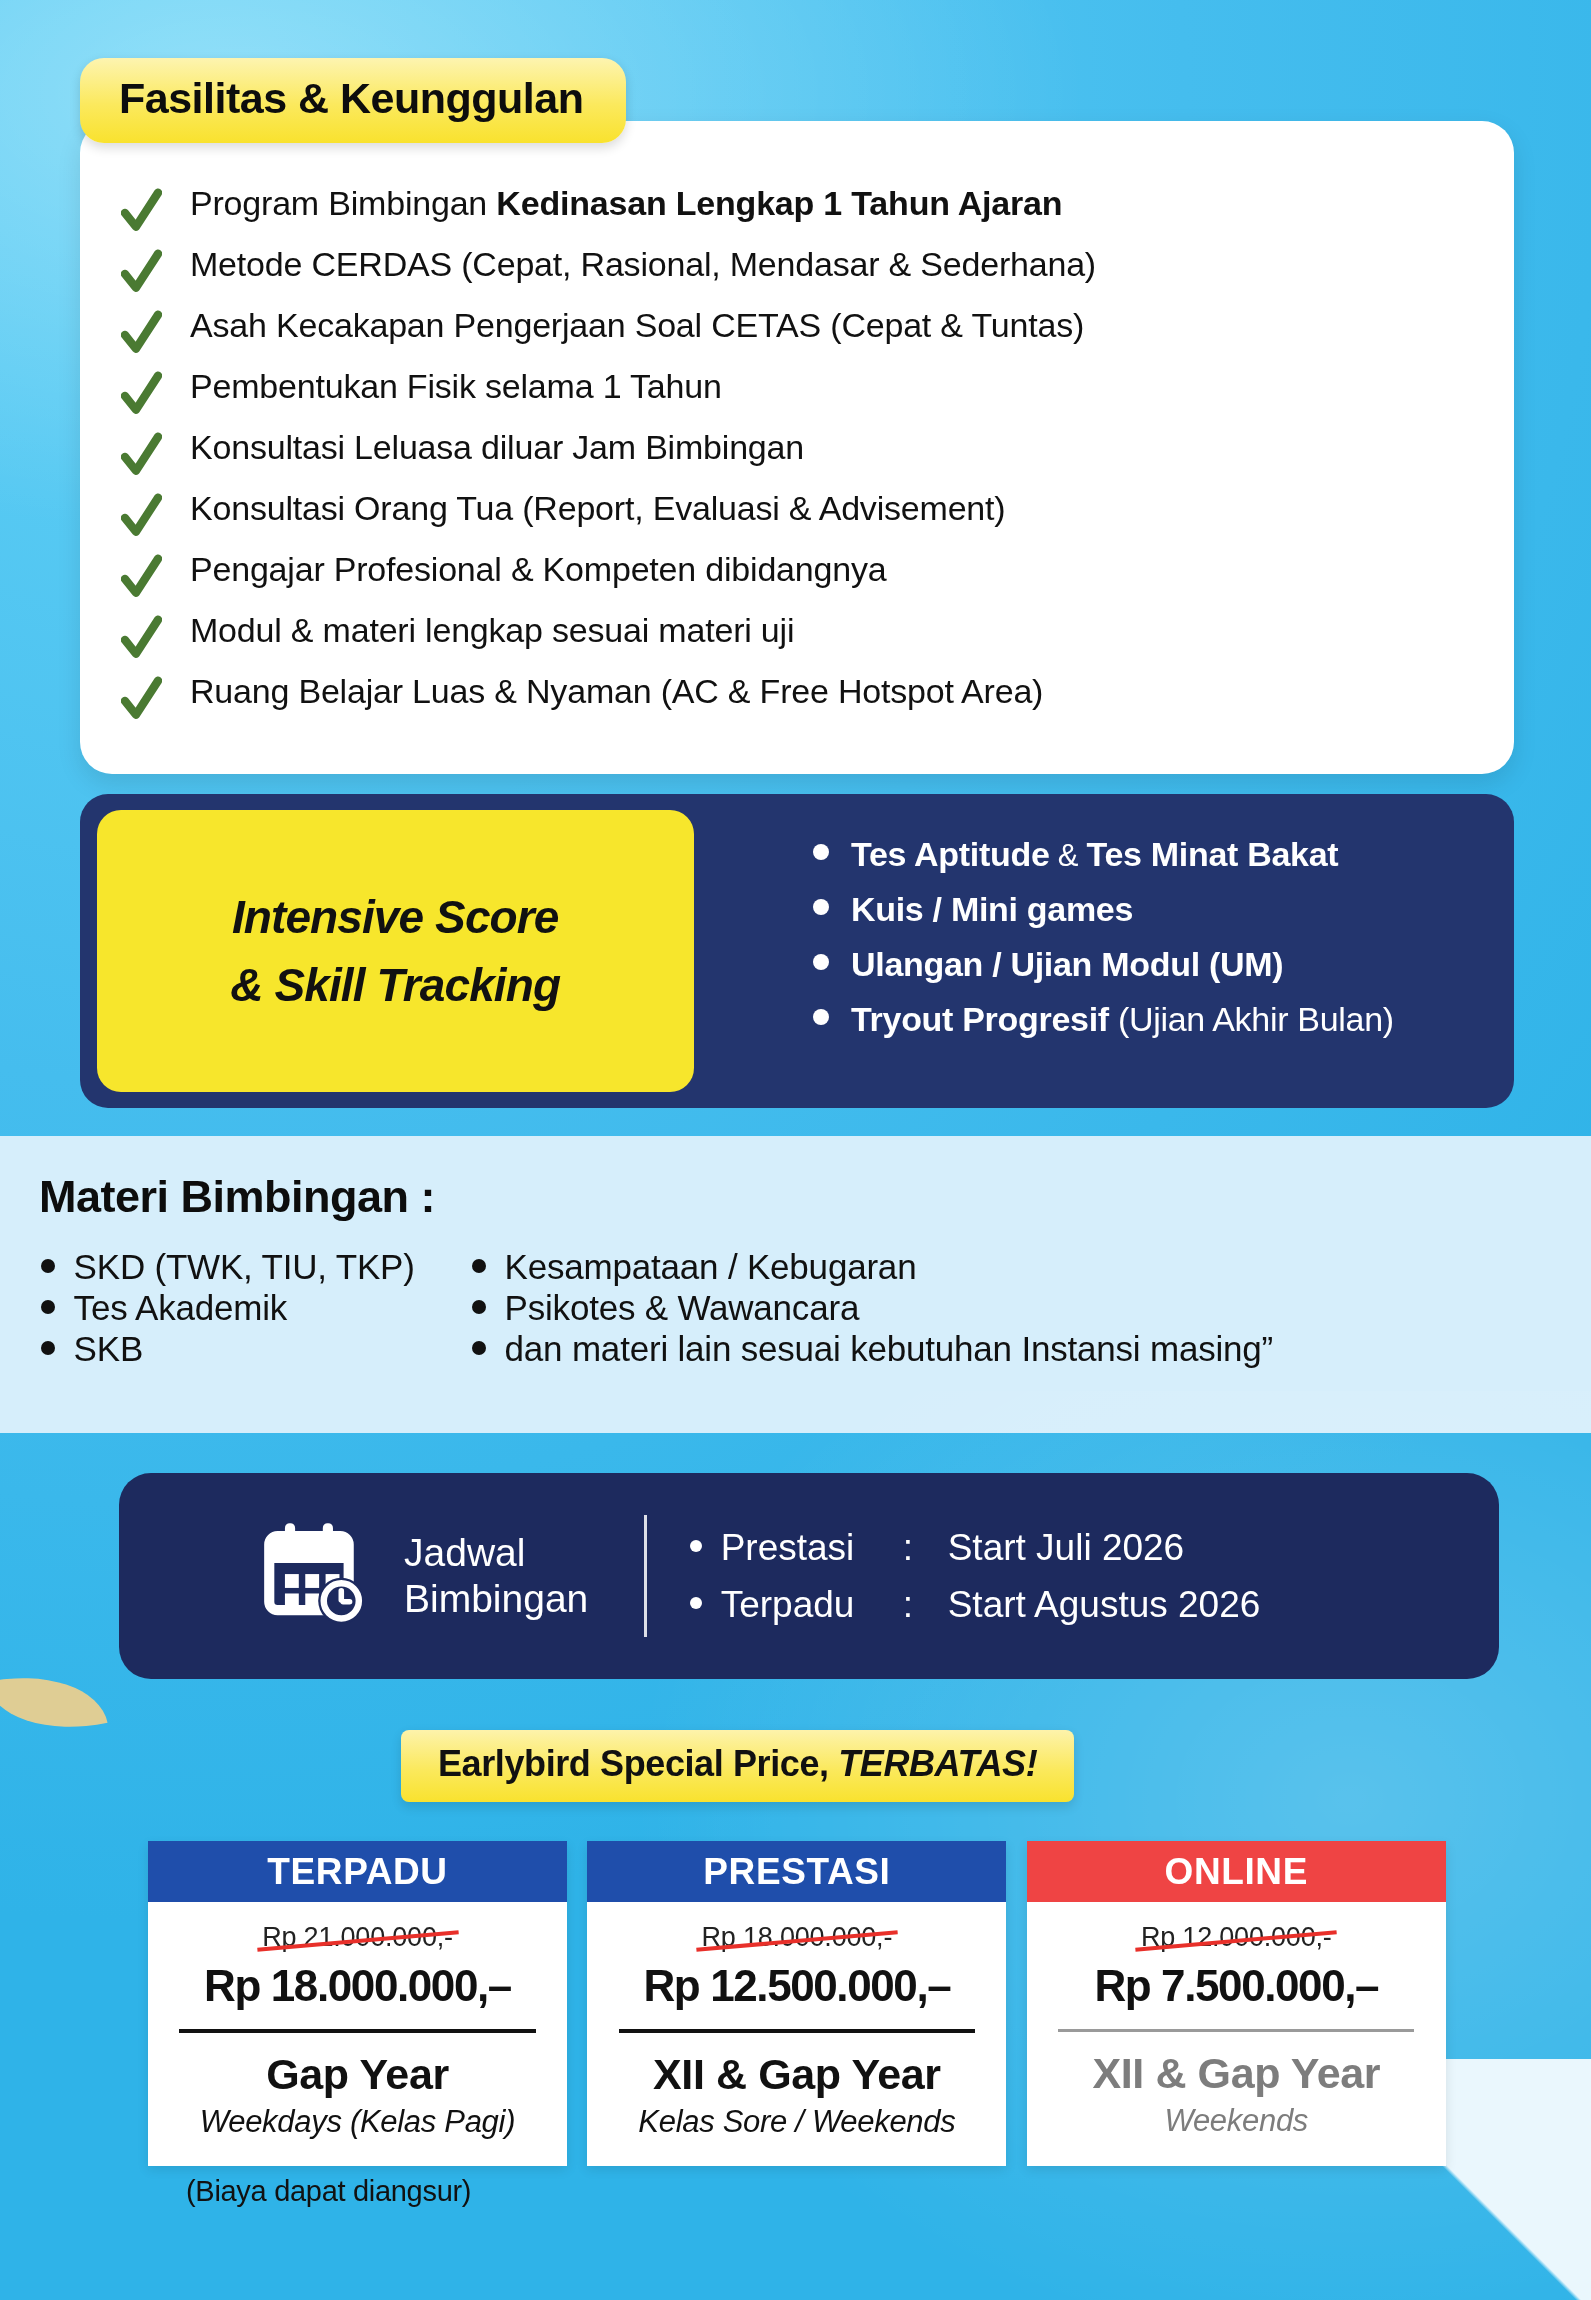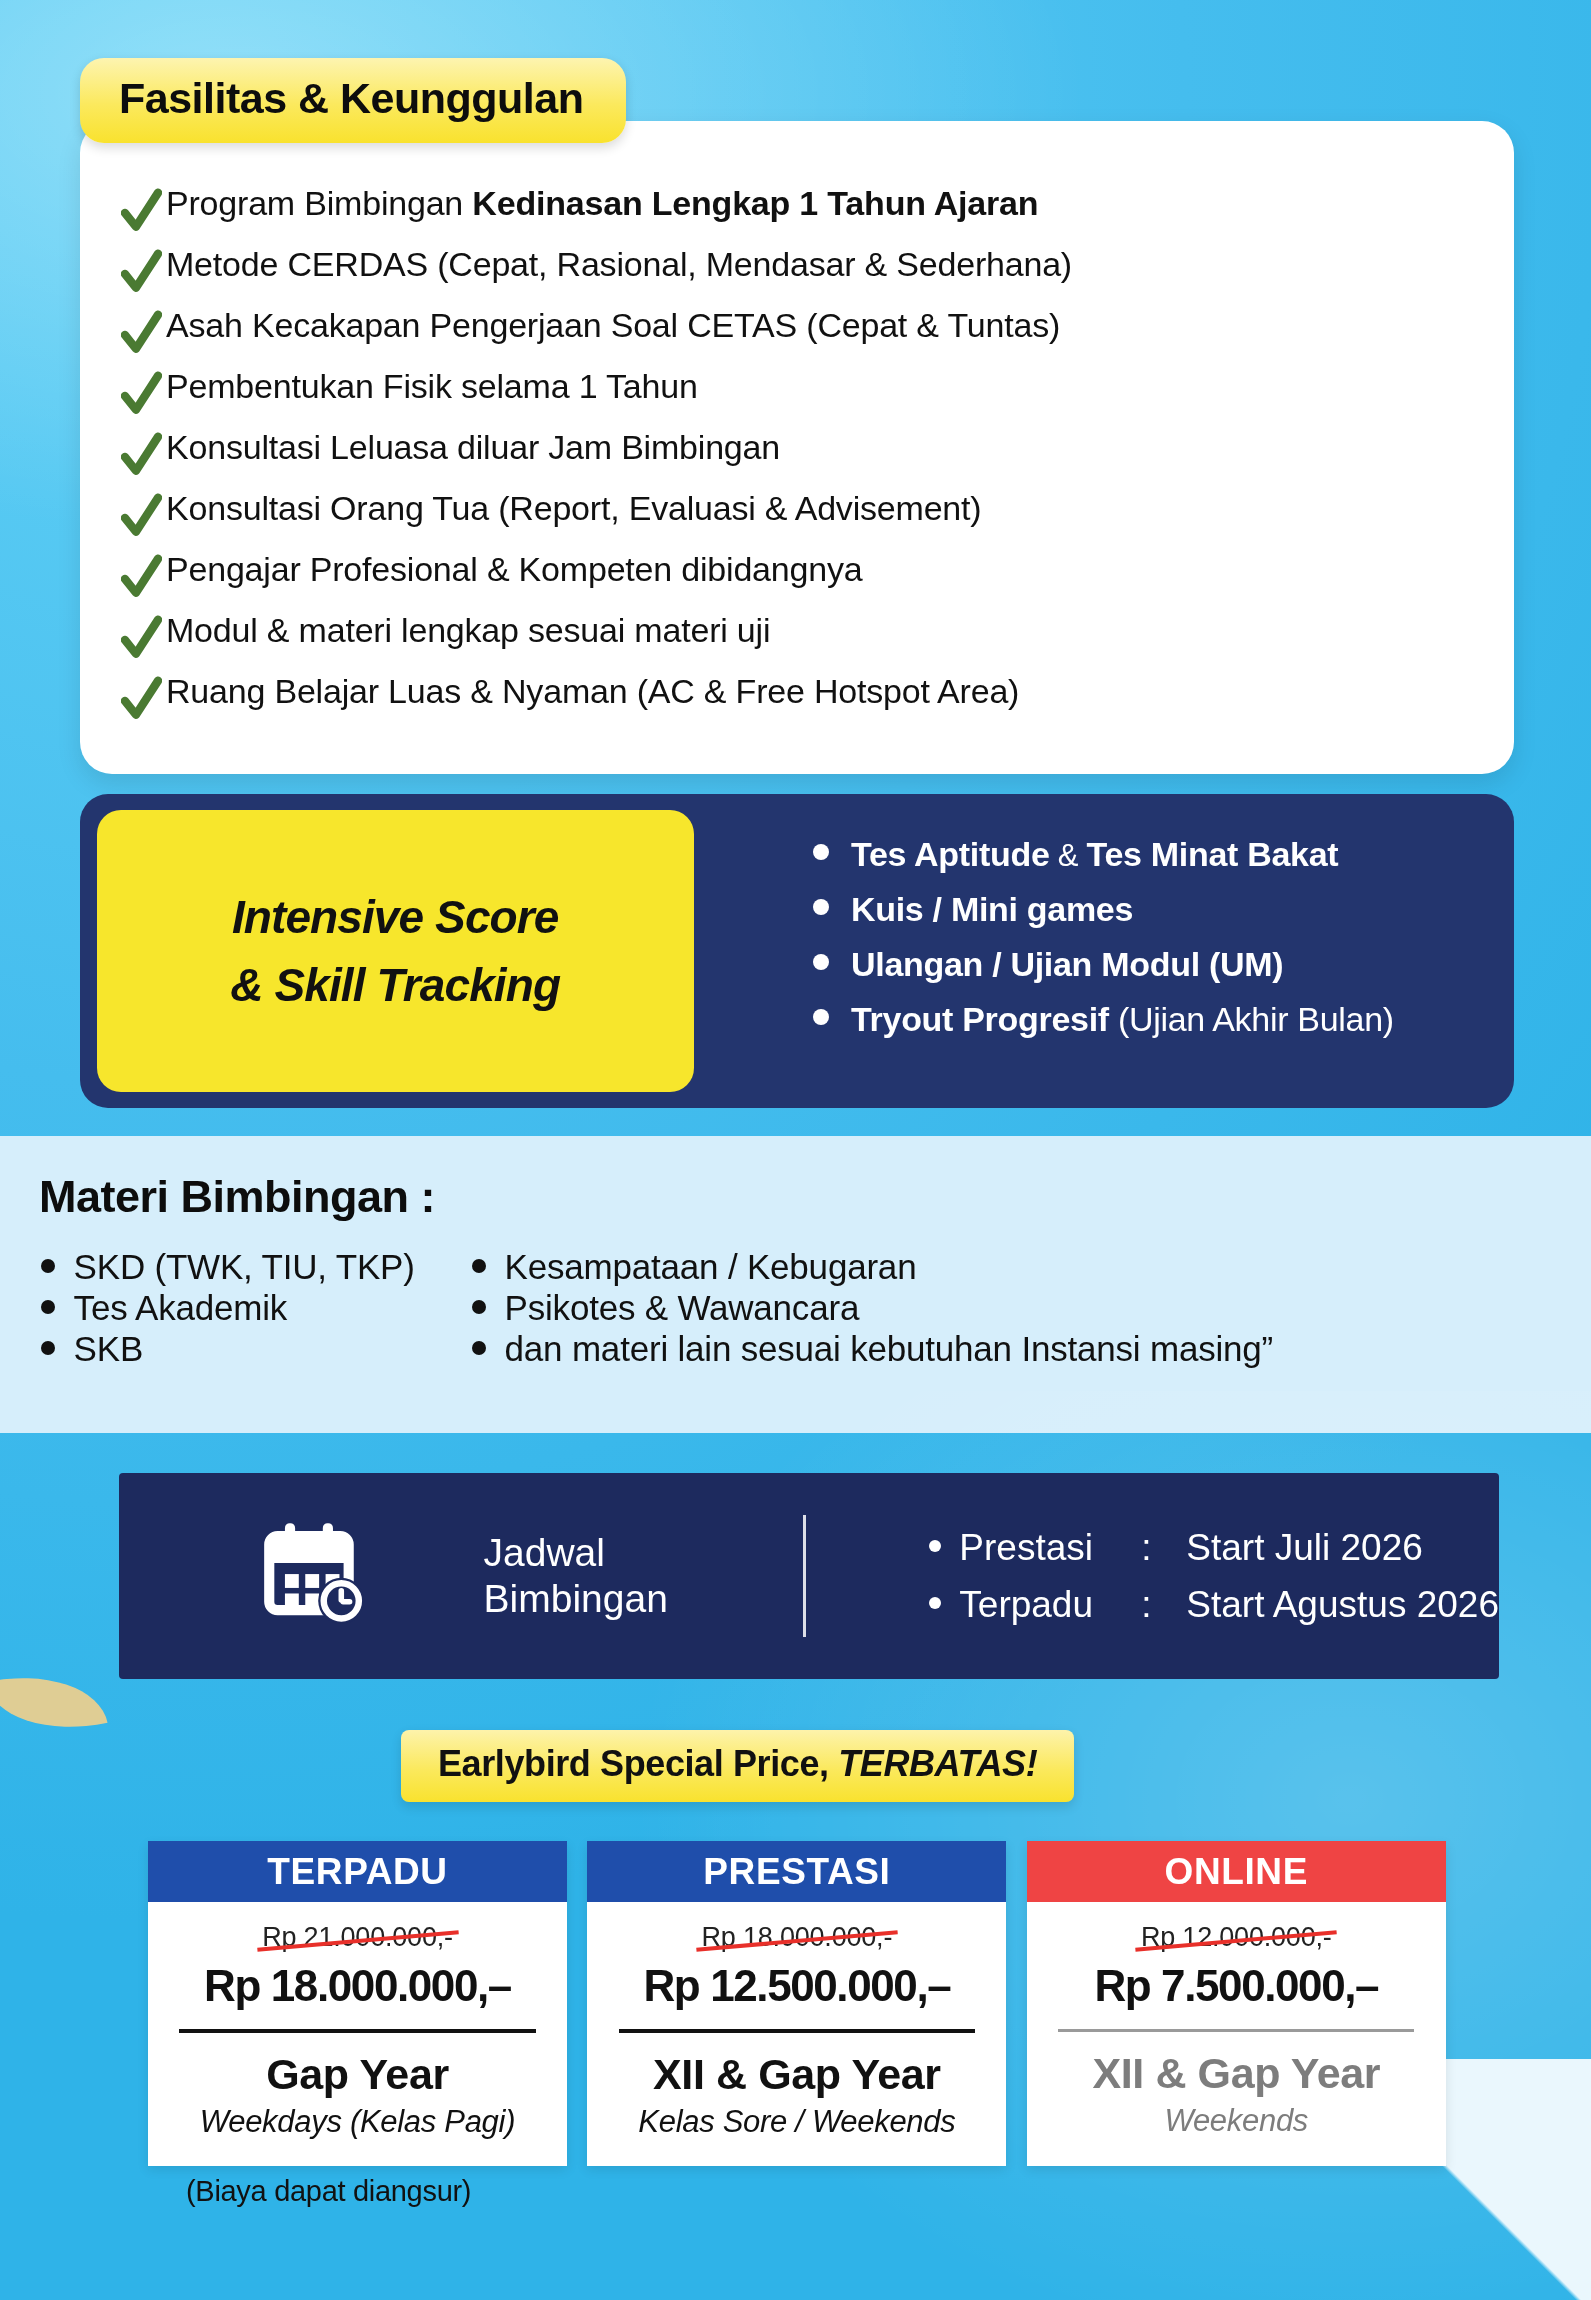--- a/index.html
+++ b/index.html
@@ -53,21 +53,21 @@
     box-shadow:0 4.6px 11px rgba(0,0,0,.14);
   }
   #facilities-badge span{
     font-size:43px;font-weight:700;color:#0d0d0d;letter-spacing:-0.5px;
     font-family:"Liberation Sans", sans-serif;
   }
   #facilities-list{
     position:absolute;left:121px;top:186px;width:1373px;
   }
   .feat-row{
-    display:flex;align-items:flex-start;gap:4px;height:61px;
+    display:flex;align-items:flex-start;gap:28px;height:61px;
   }
   .check{
     flex:0 0 auto;width:41px;height:48px;position:relative;top:1.9px;
   }
   .feat-text{
     font-size:34px;color:#111;line-height:1.05;white-space:nowrap;
     letter-spacing:-0.2px;
   }
   .feat-text b{font-weight:700;}
 
@@ -109,22 +109,22 @@
   #materi-cols{position:absolute;left:41px;top:111px;width:1521px;display:flex;}
   .mcol{display:flex;flex-direction:column;gap:1px;}
   .mcol.c1{width:431px;}
   .mrow{display:flex;align-items:baseline;gap:18.6px;}
   .mdot{flex:0 0 auto;width:14px;height:14px;border-radius:50%;background:#111;position:relative;top:-6.5px;}
   .mtext{font-size:35px;color:#111;white-space:nowrap;letter-spacing:-0.2px;}
 
   
   #jadwal{
     position:absolute;left:119px;top:1473px;width:1380px;height:206px;
-    background:#1d2a5e;border-radius:4px;
-    display:flex;align-items:center;justify-content:space-between;
+    background:#1d2a5e;border-radius:32px;
+    display:flex;align-items:center;
   }
   #cal-icon{margin-left:141px;flex:0 0 auto;}
   #jadwal-label{
     margin-left:35px;font-size:39px;color:#fff;line-height:1.18;white-space:nowrap;
   }
   #jadwal-sep{
     width:2.8px;height:122px;background:rgba(255,255,255,.85);margin-left:56px;
   }
   #jadwal-items{margin-left:43px;display:flex;flex-direction:column;gap:15px;}
   .jrow{display:flex;align-items:baseline;font-size:37px;color:#fff;white-space:nowrap;}

